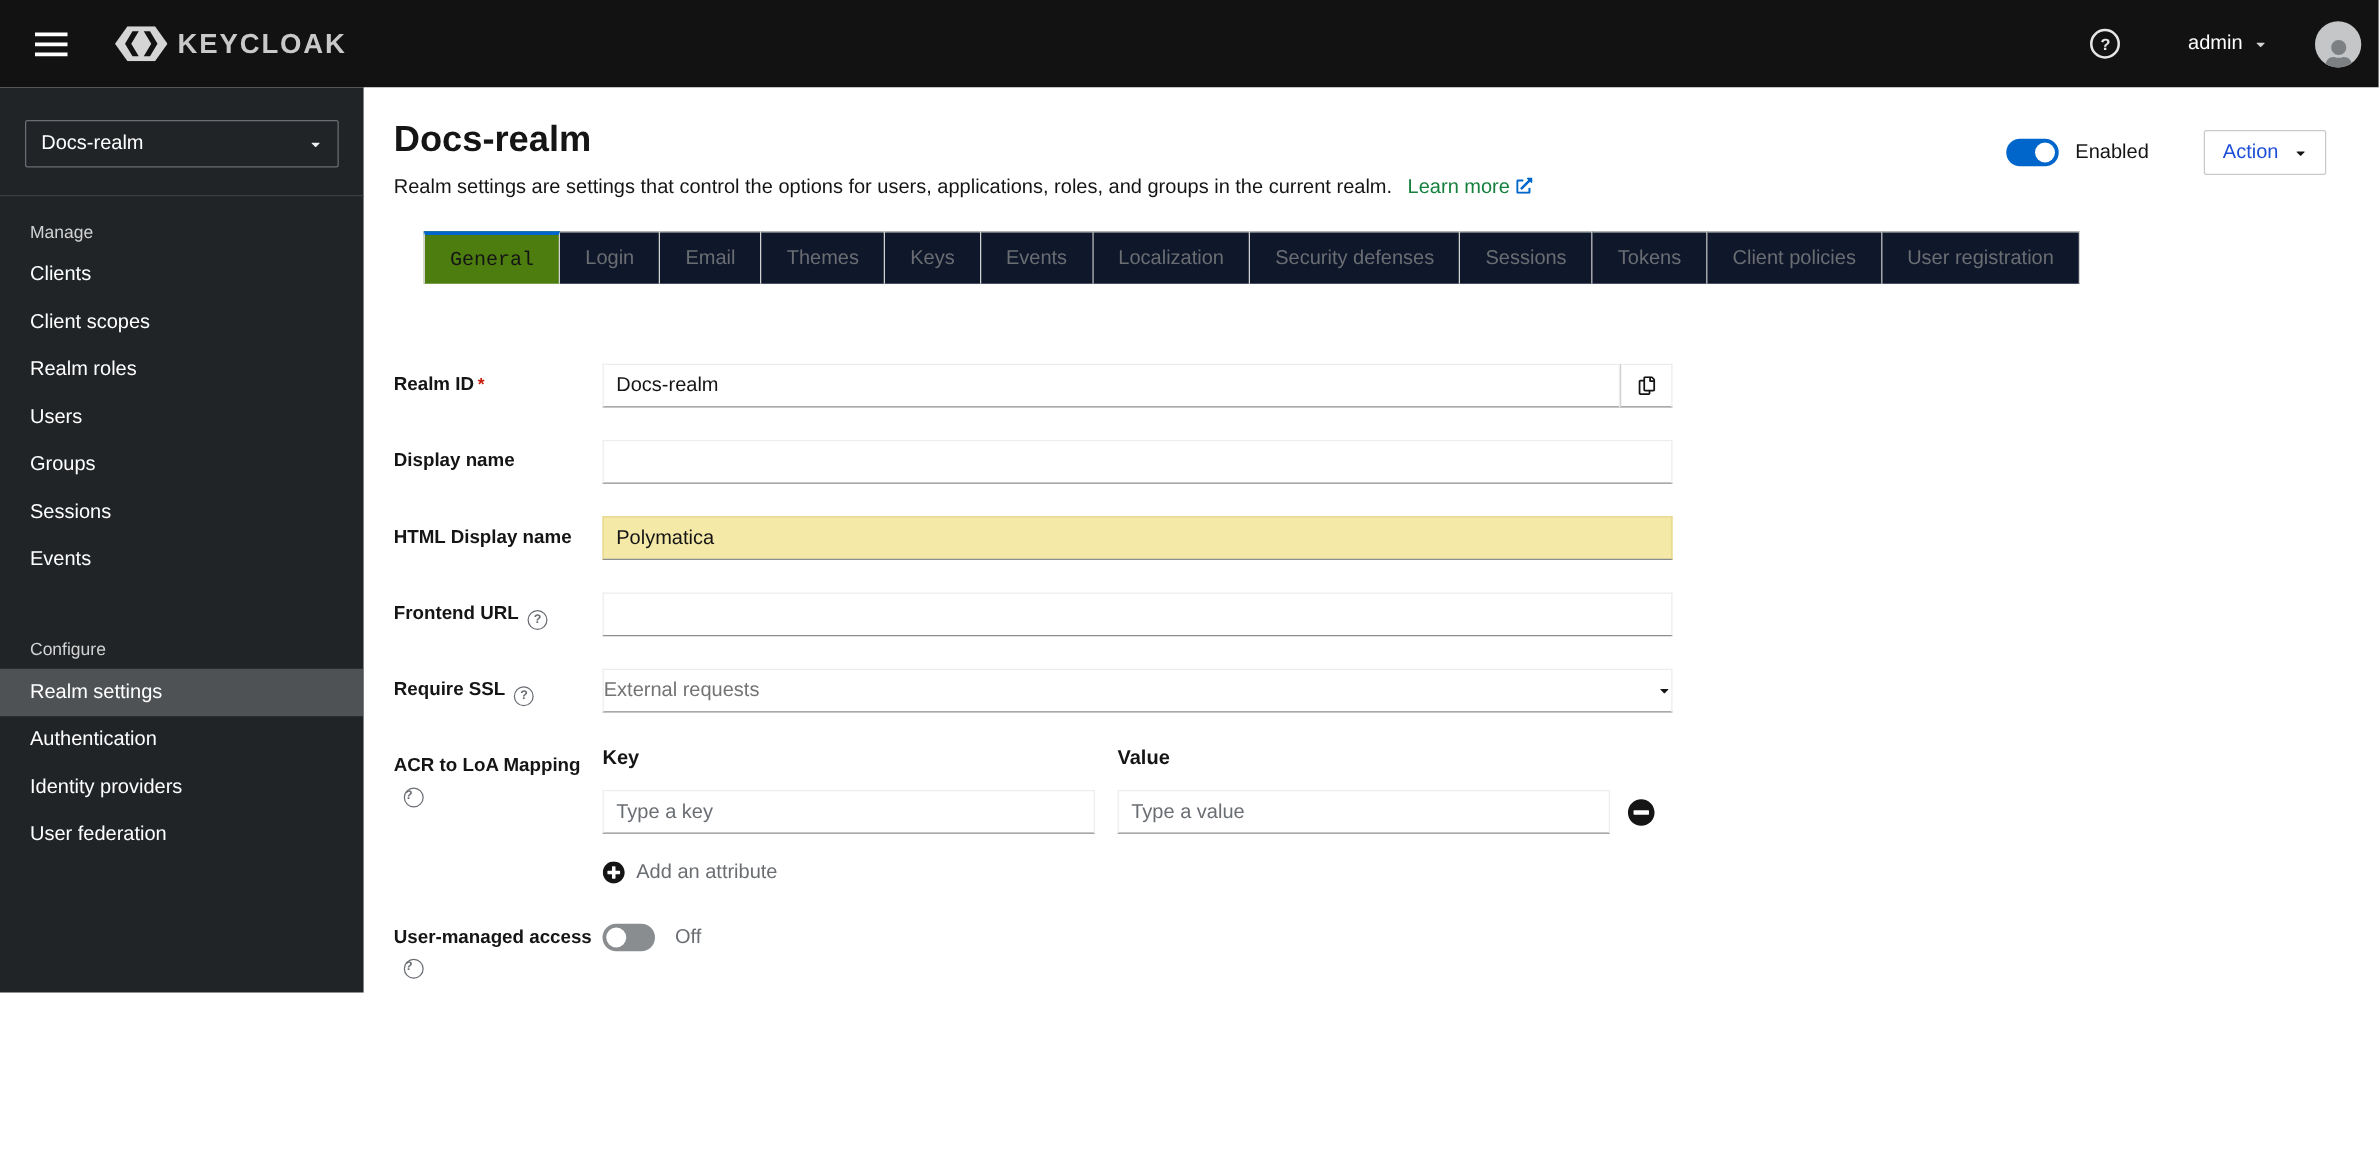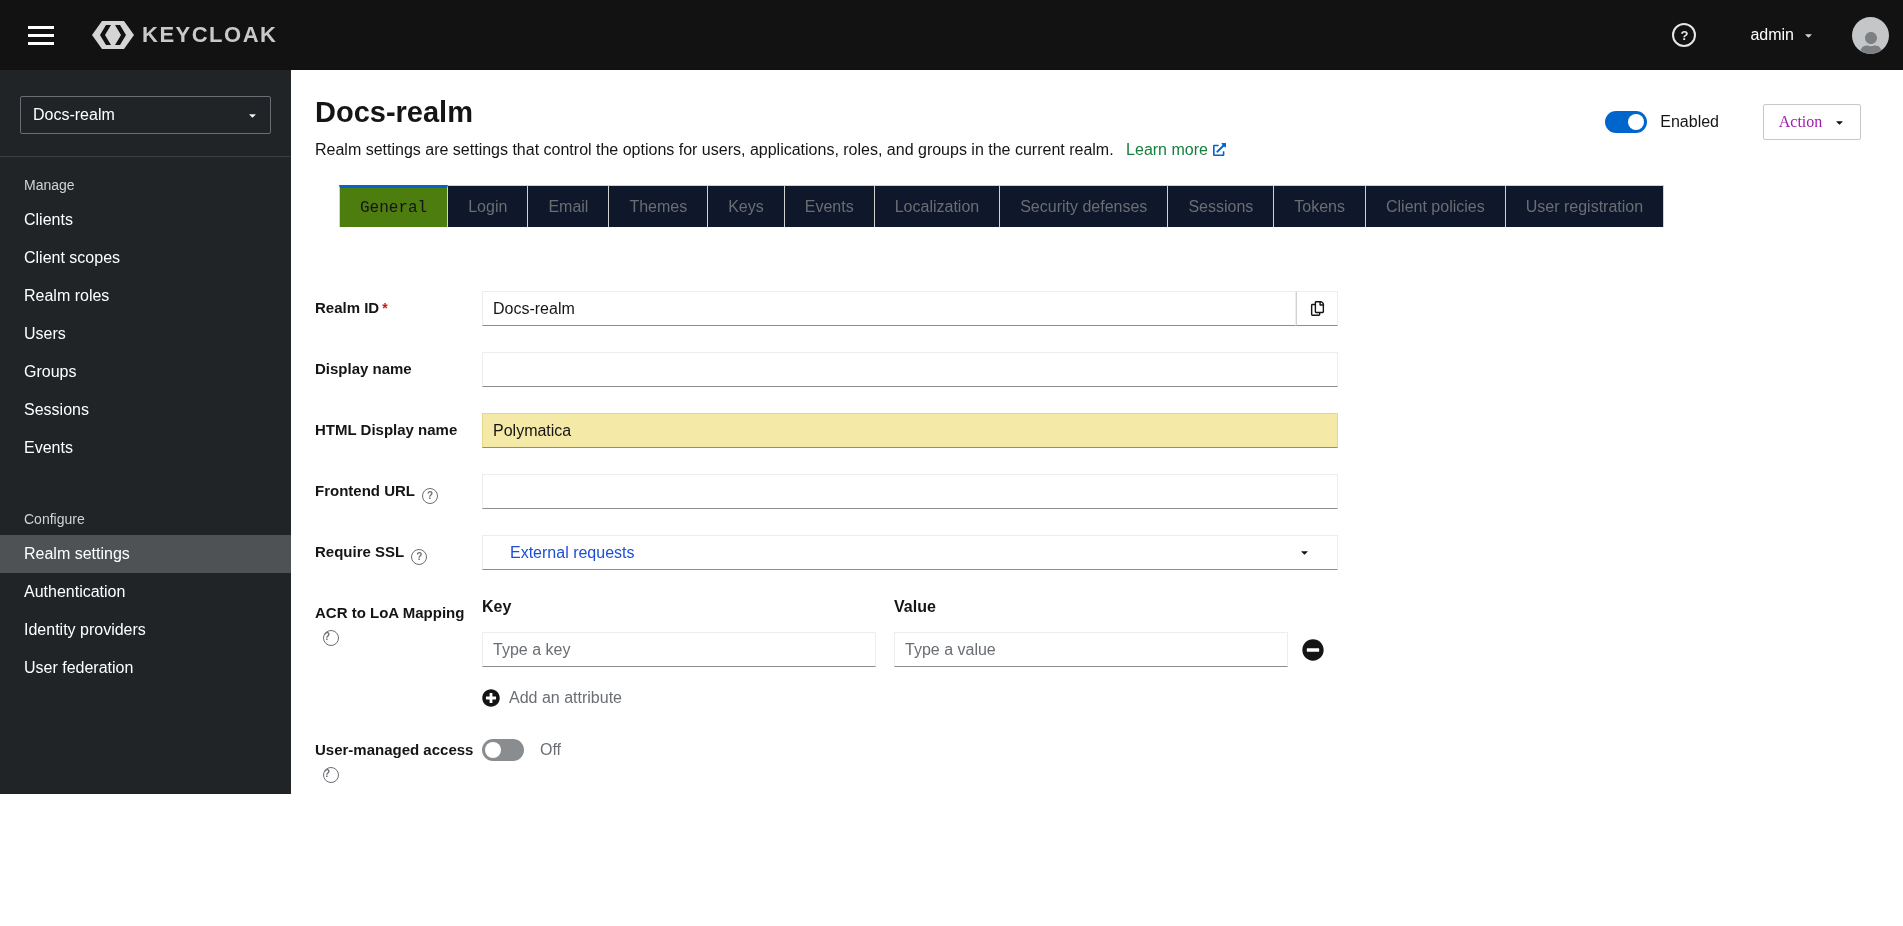--- a/index.html
+++ b/index.html
@@ -67,22 +67,22 @@
   .header-right { display:flex; align-items:center; margin-top:8px; }
   .switch { width:42px; height:22px; border-radius:11px; position:relative; display:inline-block; cursor:pointer; flex-shrink:0; }
   .switch.on { background:#0066cc; }
   .switch.off { background:#8a8d90; }
   .switch .knob { position:absolute; top:3px; width:16px; height:16px; border-radius:50%; background:#fff; }
   .switch.on .knob { right:3px; }
   .switch.off .knob { left:3px; }
   .switch-label { font-size:16px; margin-left:13px; margin-right:44px;text-align:center; }
   .action-btn {
     height:36px; min-width:98px; background:#fff; border:1px solid #c9c9c9; border-radius:2px;
-    font-size:16px; color:#a21caf; display:flex; align-items:center; justify-content:center;
-    gap:12px; cursor:pointer; padding:16px 14px; font-family:Liberation Serif, serif;
+    font-size:16px; color:#1d4ed8; display:flex; align-items:center; justify-content:center;
+    gap:12px; cursor:pointer; padding:16px 14px; font-family:Liberation Sans, sans-serif;
   }
   .action-btn svg { fill:#151515; }
 
   
   .tabs { display:flex; margin:26px 0 0 48px; }
   .tab {
     height:42px; display:flex; align-items:center; padding:0 20px;
     background:#0f172a; color:#6a6e73; font-size:16px; cursor:pointer;
     border-right:1px solid #d2d2d2; border-top:1px solid #d2d2d2;
   }
@@ -114,22 +114,22 @@
   .pf-input.autofill { background:#f5e9a8; border-color:#e6d68c; border-bottom-color:#8a8d90; }
   .input-group { display:flex; width:100%; }
   .input-group .pf-input { flex:1; }
   .copy-btn {
     width:42px; height:35px; background:#fff; cursor:pointer;
     border:1px solid #ededed; border-bottom-color:#8a8d90; border-left-color:#d2d2d2;
     display:flex; align-items:center; justify-content:center; color:#151515;
   }
   .select-toggle {
     width:100%; height:35px; background:#fff; border:1px solid #ededed; border-bottom-color:#8a8d90;
-    font-size:16px; color:#1d4ed8; display:flex; align-items:center; justify-content:space-between;
-    padding:0 27px; cursor:pointer; font-family:inherit; border-radius:0;
+    font-size:16px; color:#737373; display:flex; align-items:center; justify-content:space-between;
+    padding:0 0; cursor:pointer; font-family:inherit; border-radius:0;
   }
   .select-toggle svg { fill:#151515; }
 
   .kv-headers { display:flex; font-size:16px; font-weight:bold; margin-bottom:16px; padding-top:2px; }
   .kv-h { width:412px; }
   .kv-row { display:flex; align-items:center; }
   .kv-input { width:394px; }
   .kv-input + .kv-input { margin-left:18px; }
   .minus-btn { background:none; border:none; cursor:pointer; margin-left:14px; padding:0; display:flex; }
   .add-attr { background:none; border:none; cursor:pointer; display:flex; align-items:center; gap:9px;

